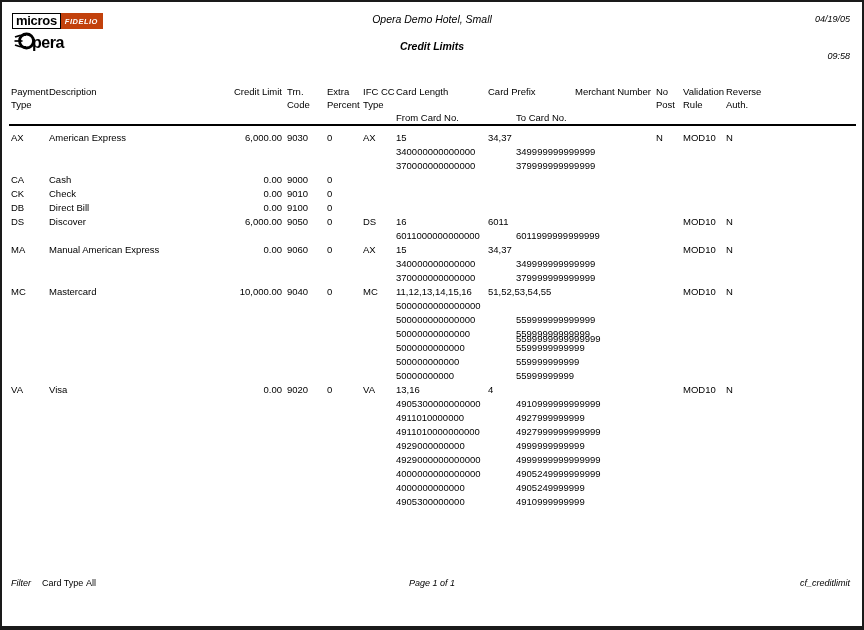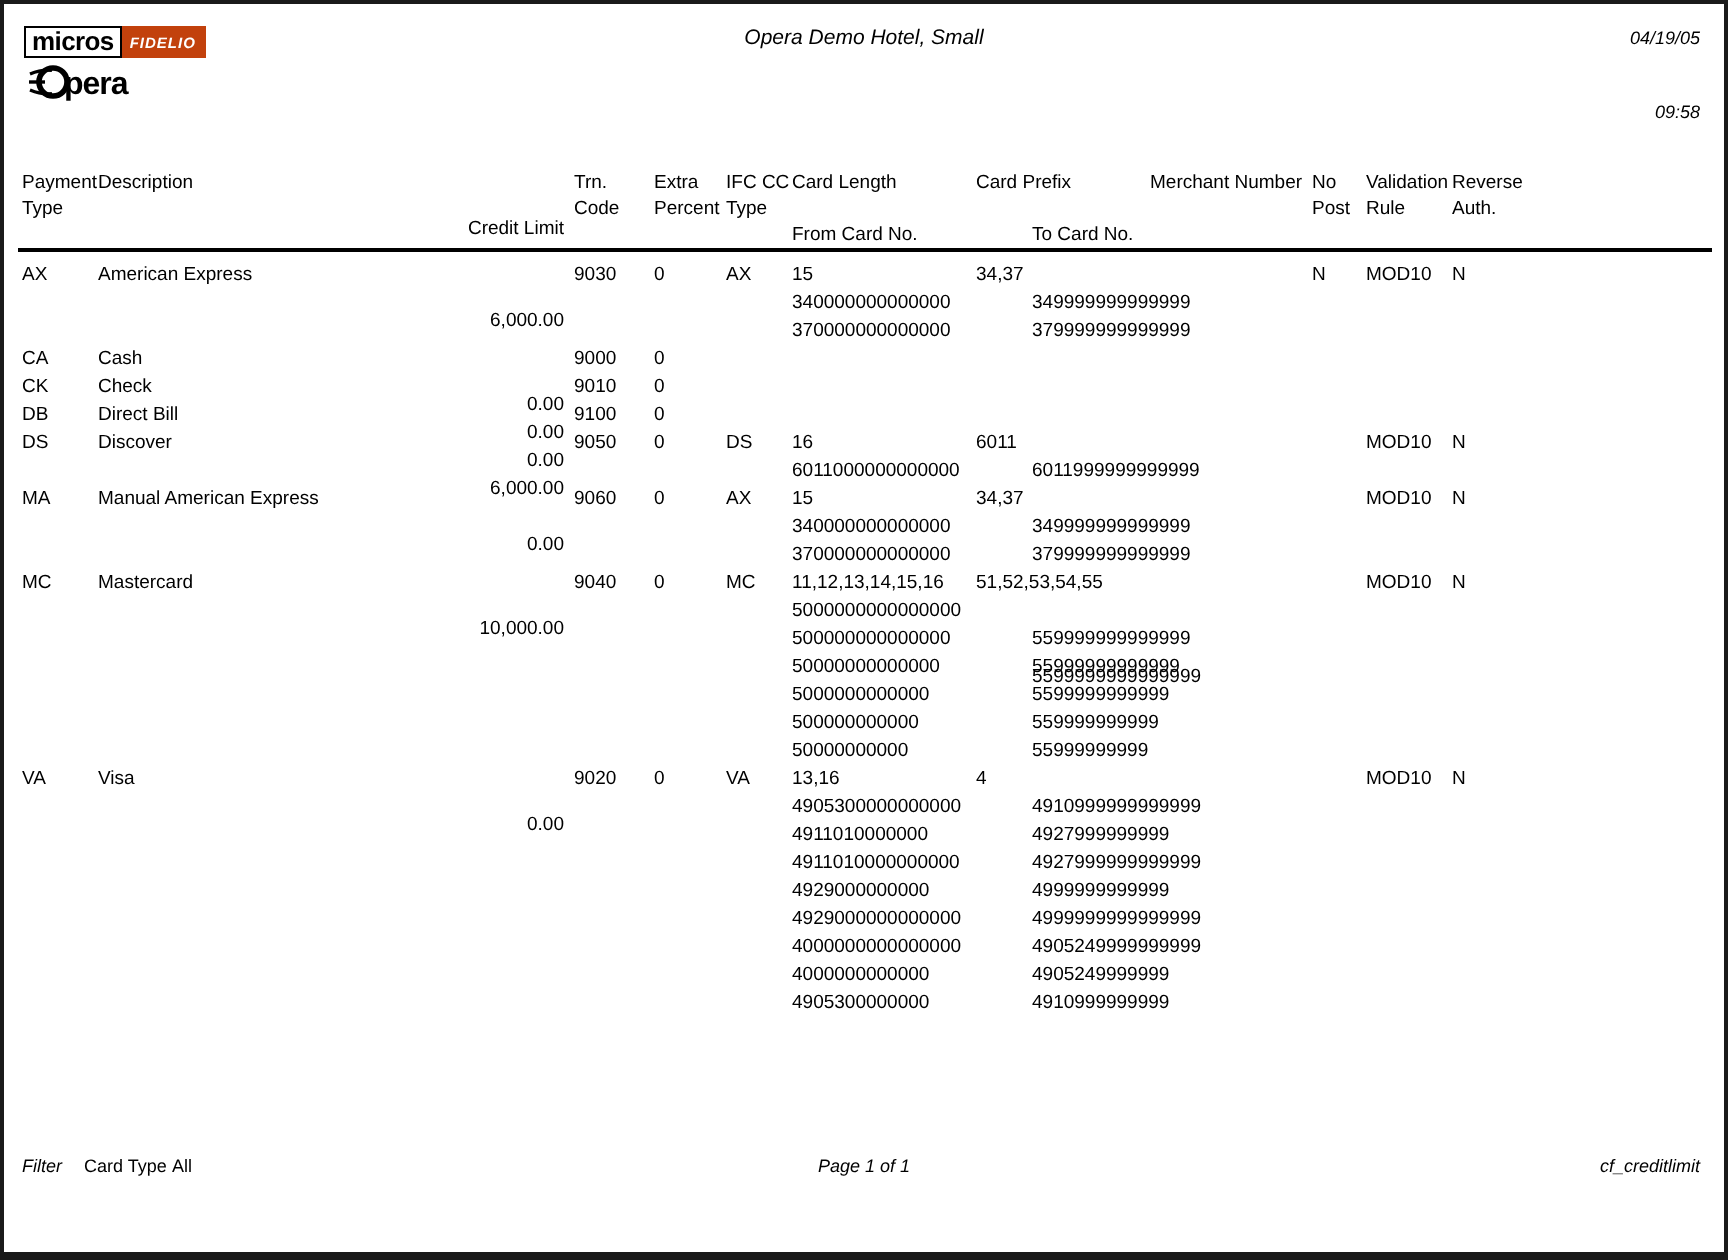--- a/index.html
+++ b/index.html
@@ -23,21 +23,21 @@
   .opera-logo { position:absolute; left:12px; top:28px; display:flex; align-items:center; }
   .opera-logo .pera { font-weight:bold; font-size:16px; letter-spacing:-0.5px; margin-left:-4px; }
   .doc-title { position:absolute; top:11px; left:0; right:0; text-align:center; font-style:italic; font-size:10.5px; }
   .doc-date  { position:absolute; top:11px; right:12px; font-style:italic; font-size:9px; }
   .rep-title { position:absolute; top:38px; left:0; right:0; text-align:center; font-style:italic; font-weight:bold; font-size:10.5px; }
   .rep-time  { position:absolute; top:48px; right:12px; font-style:italic; font-size:9px; }
   
   .cell { position:absolute; top:0; white-space:nowrap; }
   .c-pt     { left:9px; }
   .c-desc   { left:47px; }
-  .c-limit  { left:185px; width:95px; text-align:right;margin-top:23px; }
+  .c-limit  { left:185px; width:95px; text-align:right; }
   .c-trn    { left:285px; }
   .c-extra  { left:325px; }
   .c-ifc    { left:361px; }
   .c-len    { left:394px; }
   .c-prefix { left:486px; }
   .c-to     { left:514px; }
   .c-merch  { left:573px; }
   .c-nopost { left:654px; }
   .c-valid  { left:681px; }
   .c-rev    { left:724px; }
@@ -74,20 +74,21 @@
         <path d="M1 7 Q7 4.5 12 5.2" stroke="#000" stroke-width="1.7" fill="none"></path>
         <path d="M0.5 11 H8.5" stroke="#000" stroke-width="1.7"></path>
         <path d="M1 15 Q7 17.5 12 16.8" stroke="#000" stroke-width="1.7" fill="none"></path>
       </svg>
     </span>
     <span class="pera">pera</span>
   </div>
 
   <div class="doc-title">Opera Demo Hotel, Small</div>
   <div class="doc-date">04/19/05</div>
+  <div class="rep-title">Credit Limits</div>
   <div class="rep-time">09:58</div>
 
   <div class="hdr-line hdr-l1">
     <span class="cell c-pt">Payment</span>
     <span class="cell c-desc">Description</span>
     <span class="cell c-limit">Credit Limit</span>
     <span class="cell c-trn">Trn.</span>
     <span class="cell c-extra">Extra</span>
     <span class="cell c-ifc">IFC CC</span>
     <span class="cell c-len">Card Length</span>

